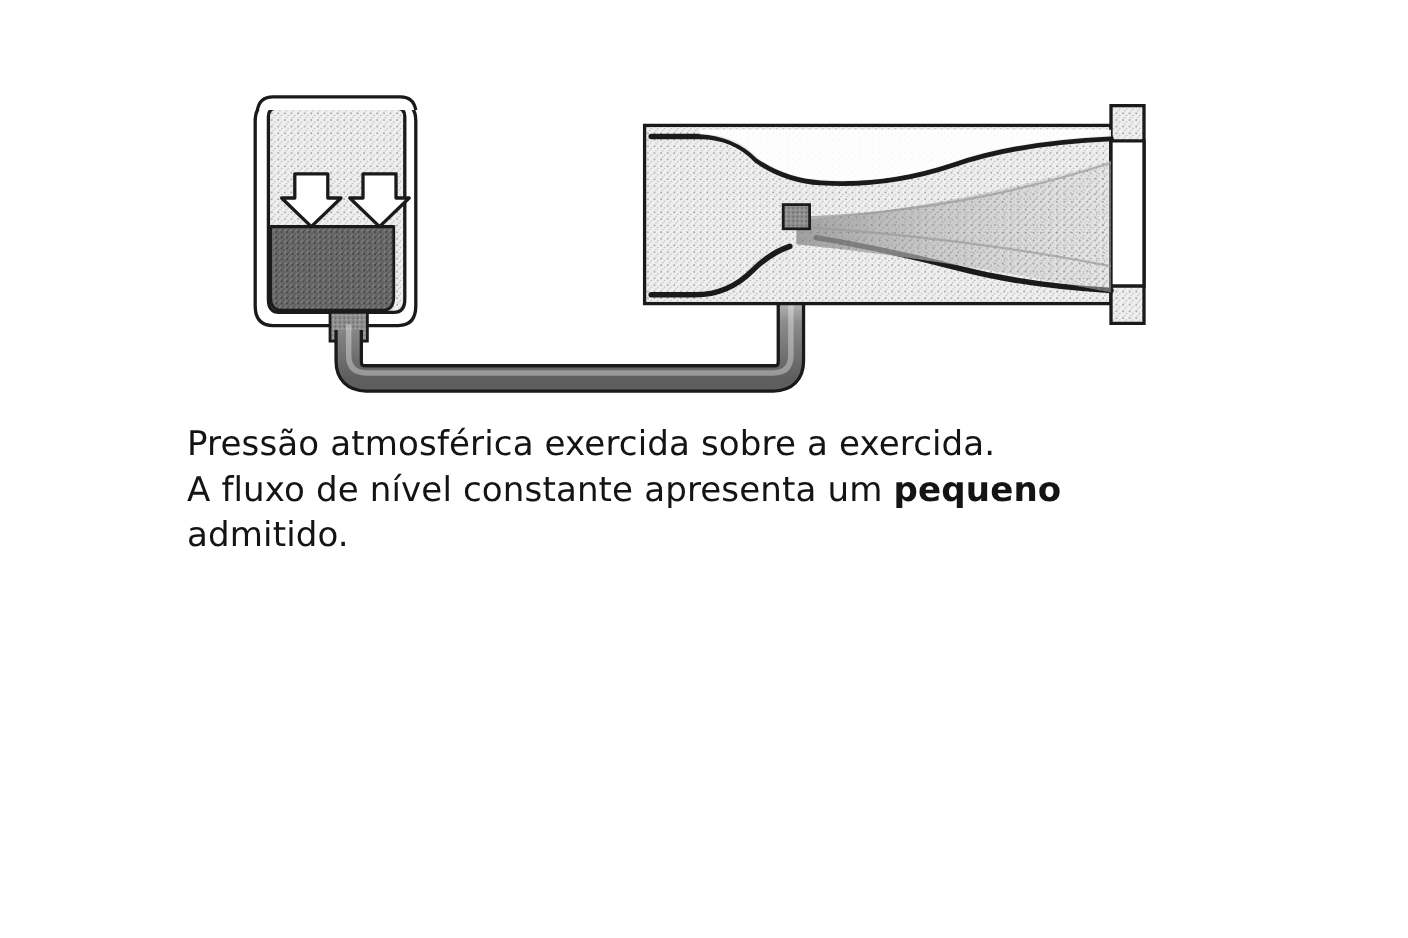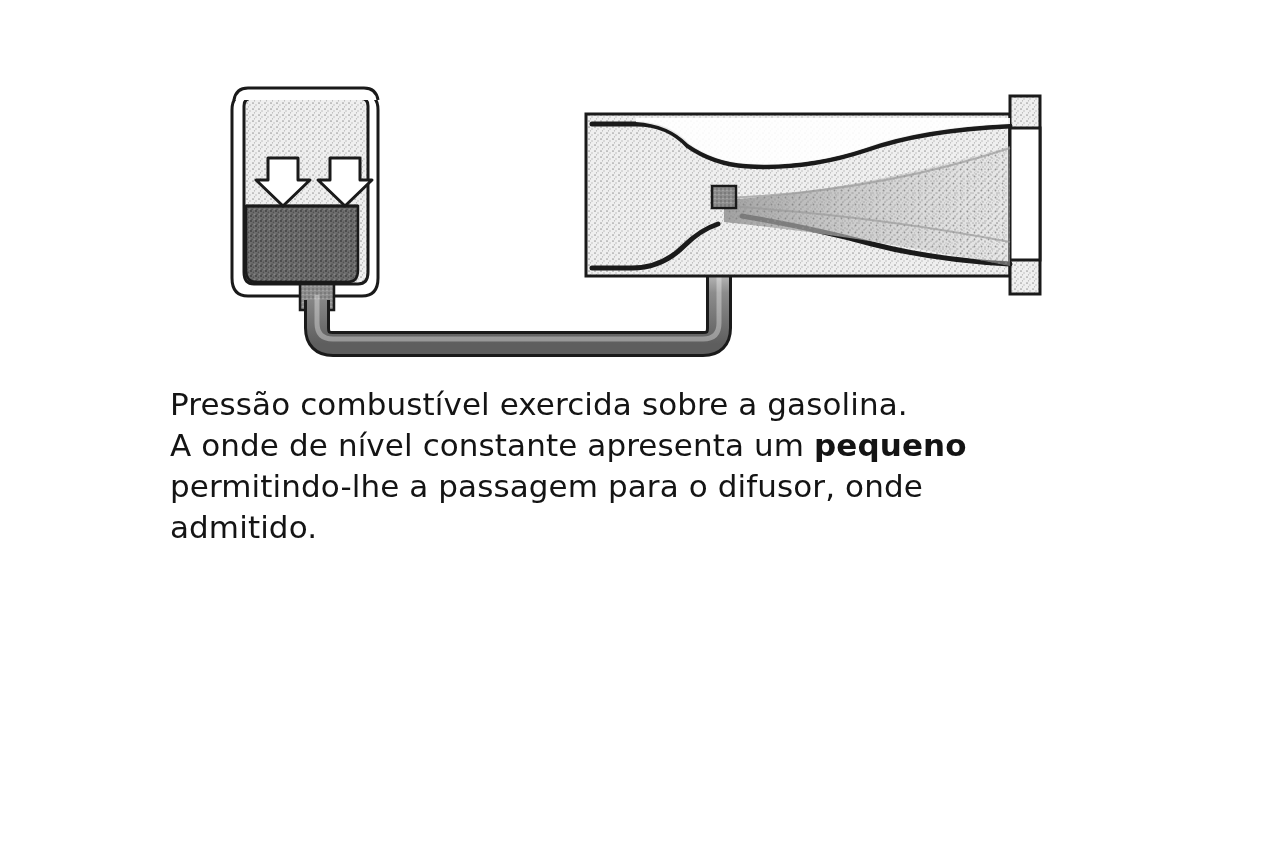--- a/index.html
+++ b/index.html
@@ -148,19 +148,18 @@
         <path d="M726,206 q150,10 284,36" fill="none" stroke="#9a9a9a" stroke-width="2" opacity="0.7"></path>
       </g>
 
       <g>
         <rect x="712" y="186" width="24" height="22" fill="url(#pipeTex)" stroke="#1a1a1a" stroke-width="2.5"></rect>
       </g>
     </svg>
   </div>
 
   <div id="caption">
-    <div class="line">Pressão combustível exercida sobre a gasolina.</div>
-    <div class="line"><span>A onde de nível constante apresenta um </span><b class="strong">pequeno</b></div>
-    <div class="line">permitindo-lhe a passagem para o difusor, onde</div>
+    <div class="line">Pressão atmosférica exercida sobre a exercida.</div>
+    <div class="line"><span>A fluxo de nível constante apresenta um </span><b class="strong">pequeno</b></div>
     <div class="line">admitido.</div>
   </div>
 
 </div>
 
 </body></html>

